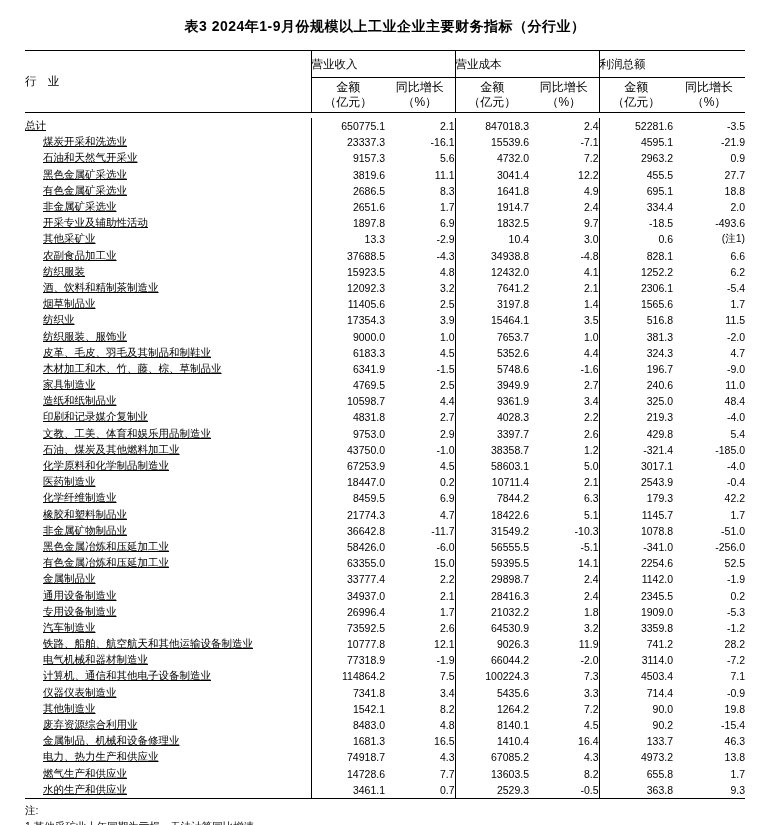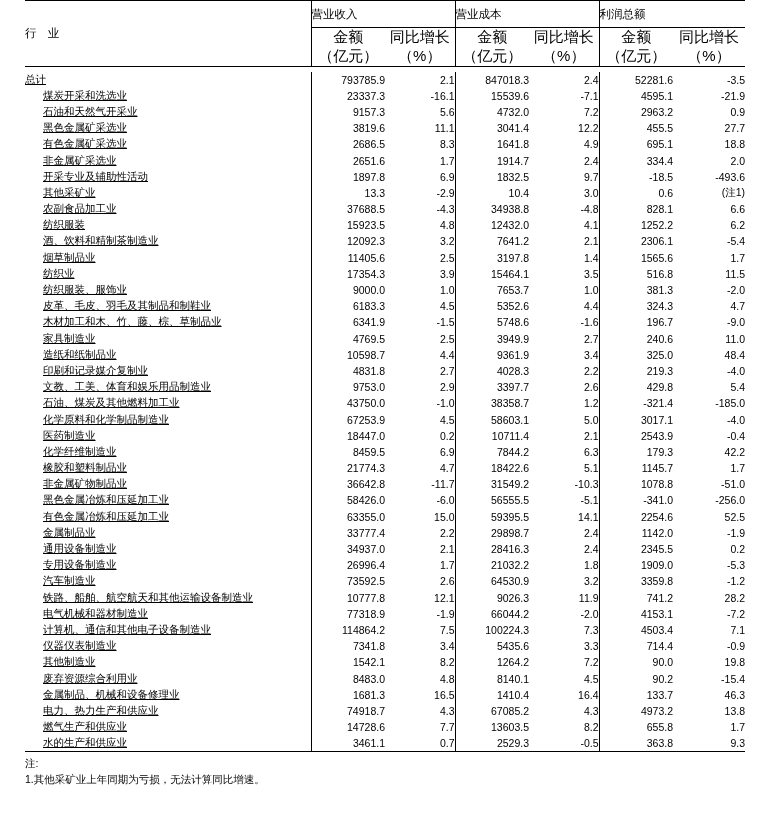--- a/index.html
+++ b/index.html
@@ -46,21 +46,21 @@
     height: 26px;
     text-align: left;
     vertical-align: middle;
     font-size: 11.5px;
   }
   .hdr-sub td {
     border-bottom: 1.4px solid #000;
     height: 34px;
     text-align: center;
     vertical-align: middle;
-    font-size: 15px;
+    font-size: 12px;
     line-height: 1.25;
   }
   .vline {
     border-left: 1px solid #000;
   }
   .ind-head {
     text-align: center;
     vertical-align: middle;
     font-size: 11.5px;
     letter-spacing: 4px;
@@ -99,20 +99,21 @@
   .notes div {
     white-space: nowrap;
   }
   .spacer-row td { height: 5px; }
 </style>
 </head>
 <body>
 
 <div class="page">
 
+  <div class="title">表3   2024年1-9月份规模以上工业企业主要财务指标（分行业）</div>
 
   <table class="main">
     <colgroup>
       <col style="width:286px">
       <col style="width:74px">
       <col style="width:70px">
       <col style="width:74px">
       <col style="width:70px">
       <col style="width:74px">
       <col style="width:72px">
@@ -156,21 +157,21 @@
           <td></td>
         <td></td>
           <td></td>
           <td></td>
         <td></td>
       </tr>
       </tbody>
       <tbody id="rows-body">
         <tr class="row">
           <td class="ind">总计</td>
-          <td class="num vline">793785.9</td>
+          <td class="num vline">650775.1</td>
           <td class="num">2.1</td>
           <td class="num vline">847018.3</td>
           <td class="num">2.4</td>
           <td class="num vline">52281.6</td>
           <td class="num">-3.5</td>
         </tr>
         <tr class="row">
           <td class="ind indent">煤炭开采和洗选业</td>
           <td class="num vline">23337.3</td>
           <td class="num">-16.1</td>
@@ -457,21 +458,21 @@
           <td class="num">11.9</td>
           <td class="num vline">741.2</td>
           <td class="num">28.2</td>
         </tr>
         <tr class="row">
           <td class="ind indent">电气机械和器材制造业</td>
           <td class="num vline">77318.9</td>
           <td class="num">-1.9</td>
           <td class="num vline">66044.2</td>
           <td class="num">-2.0</td>
-          <td class="num vline">4153.1</td>
+          <td class="num vline">3114.0</td>
           <td class="num">-7.2</td>
         </tr>
         <tr class="row">
           <td class="ind indent">计算机、通信和其他电子设备制造业</td>
           <td class="num vline">114864.2</td>
           <td class="num">7.5</td>
           <td class="num vline">100224.3</td>
           <td class="num">7.3</td>
           <td class="num vline">4503.4</td>
           <td class="num">7.1</td>

